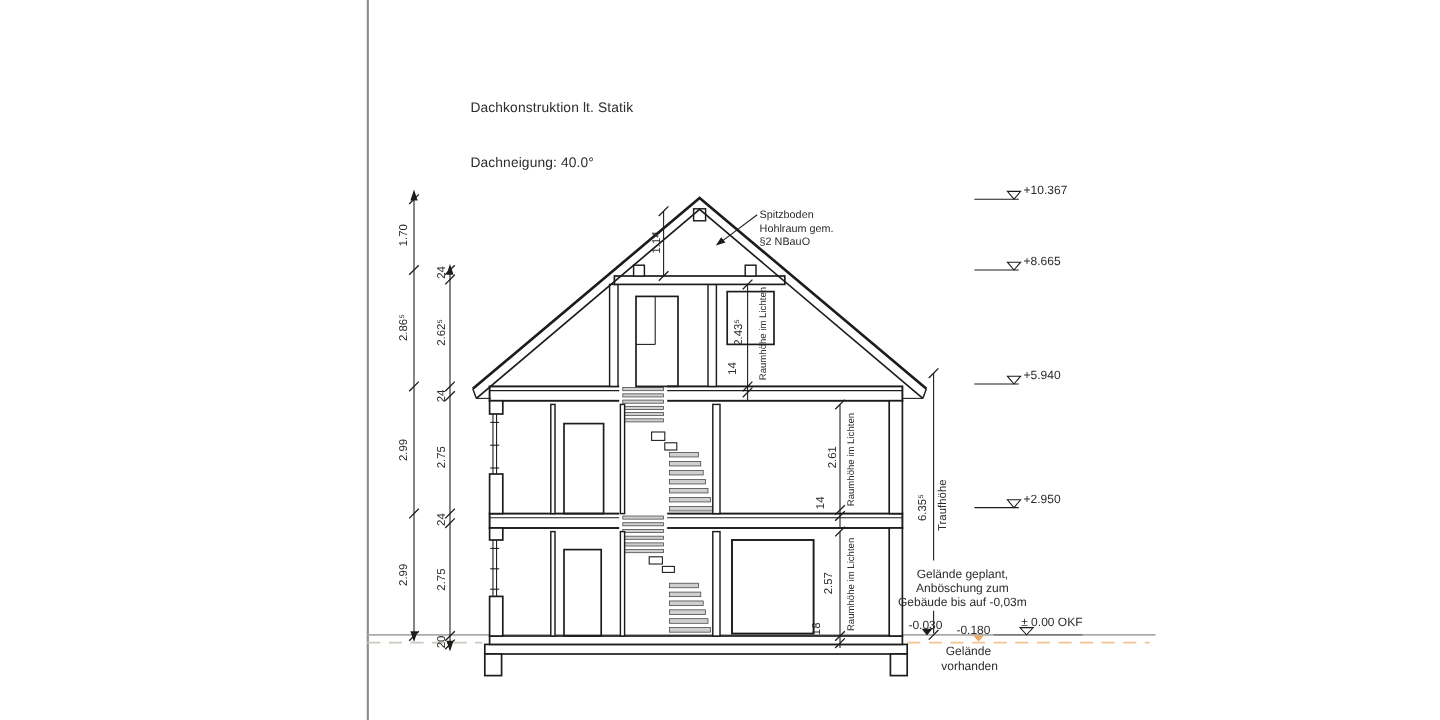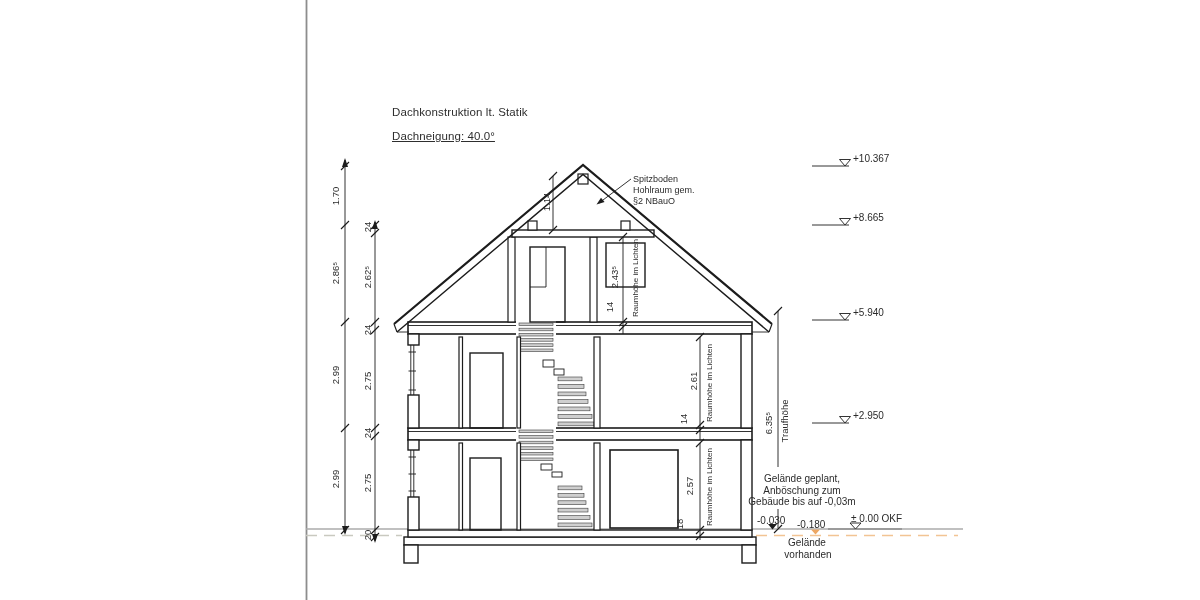--- a/index.html
+++ b/index.html
@@ -1,20 +1,20 @@
 <!DOCTYPE html>
 <html><head>
 <meta charset="utf-8">
 <style>
   html,body{margin:0;padding:0;background:#fff;}
   .page{position:relative;width:1200px;height:600px;background:#fff;overflow:hidden;
         font-family:"Liberation Sans",sans-serif;}
   .note{position:absolute;left:392px;font-size:11.5px;color:#2e2e2e;letter-spacing:.1px;}
-  .note.l1{top:106px;}
-  .note.l2{top:130px;text-decoration:underline;}
+  .note.l1{top:84px;}
+  .note.l2{top:130px;}
   svg{position:absolute;left:0;top:0;}
   svg text{font-family:"Liberation Sans",sans-serif;fill:#2b2b2b;}
   .t10{font-size:10px;}
   .t95{font-size:9.5px;}
   .t9{font-size:9px;}
   .t8{font-size:8px;}
   .ln{stroke:#1c1c1c;fill:none;}
   .w09{stroke-width:.9;}
   .w12{stroke-width:1.2;}
   .w14{stroke-width:1.4;}

